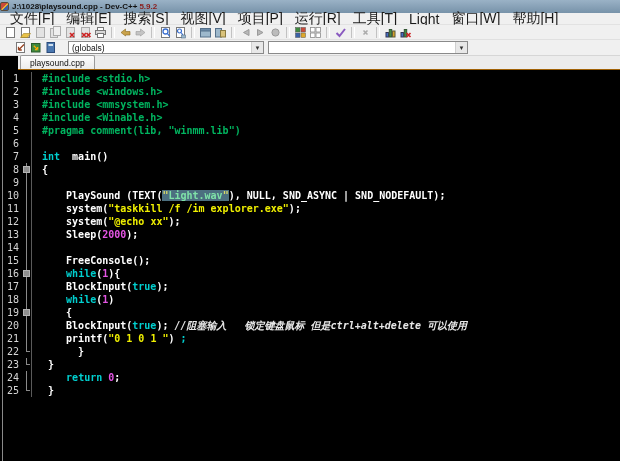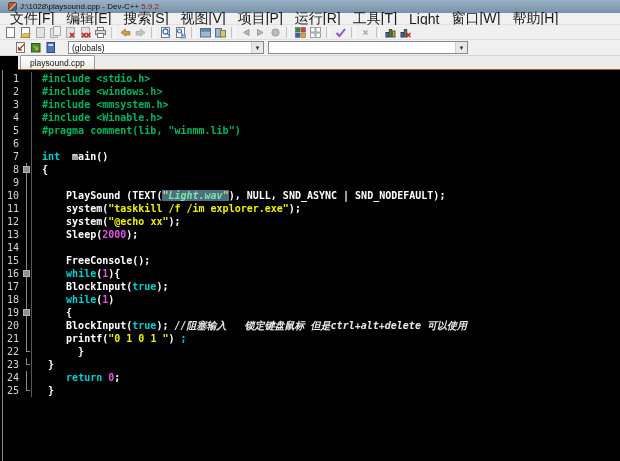--- a/index.html
+++ b/index.html
@@ -1,20 +1,20 @@
 <!DOCTYPE html>
 <html><head>
 <meta charset="utf-8">
 <style>
   html,body{margin:0;padding:0;}
   body{width:620px;height:461px;overflow:hidden;background:#000;font-family:"Liberation Sans",sans-serif;}
   .win{display:flex;flex-direction:column;width:620px;height:461px;}
 
   
-  .titlebar{height:13px;flex:0 0 13px;background:linear-gradient(#9ab2c6,#7792a9);display:flex;align-items:center;padding-left:8px;font-size:8px;color:#111;}
+  .titlebar{height:13px;flex:0 0 13px;background:linear-gradient(#9ab2c6,#7792a9);display:flex;align-items:center;padding-left:0;font-size:8px;color:#111;font-weight:bold;}
   .appicon{width:9px;height:9px;margin-right:3px;border-radius:2px;background:linear-gradient(135deg,#c94a3a 0 45%,#e8b13a 45% 62%,#3a62a8 62%);border:1px solid #5a4a3a;box-sizing:border-box;}
   .ver{color:#8b2020;margin-left:2px;}
 
   
   .menubar{height:12px;flex:0 0 12px;background:#f0f0f0;display:flex;align-items:center;font-size:14px;color:#1a1a1a;border-bottom:1px solid #e2e2e2;box-sizing:border-box;padding-left:4px;}
   .mi{padding:0 6px;white-space:nowrap;}
 
   
   .toolbar{background:#f0f0f0;display:flex;align-items:center;box-sizing:border-box;}
   .tb1{height:15px;flex:0 0 15px;border-bottom:1px solid #e0e0e0;padding-left:3px;}
@@ -43,21 +43,21 @@
   .fe{position:absolute;left:4px;top:0;height:7px;width:1px;background:#8a8a8a;}
   .fe::after{content:'';position:absolute;left:0;top:6px;width:4px;height:1px;background:#8a8a8a;}
   .code{border-left:1px solid #5a5a5a;padding-left:10px;}
   .p{color:#00b45f;}
   .k{color:#00cfcf;}
   .d{color:#ffffff;}
   .s{color:#efef00;}
   .n{color:#e455e4;}
   .c{color:#e8e8e8;font-style:italic;}
   .q{color:#d8d868;background:#4c6f80;}
-  .w{color:#7fe2a8;background:#4c6f80;font-style:italic;}
+  .w{color:#7fe2a8;background:#4c6f80;}
 </style>
 </head>
 <body>
 
 <div class="win">
 
   <div class="titlebar">
     <span class="appicon"></span>
     <span>J:\1028\playsound.cpp - Dev-C++ </span>
     <span class="ver">5.9.2</span>

